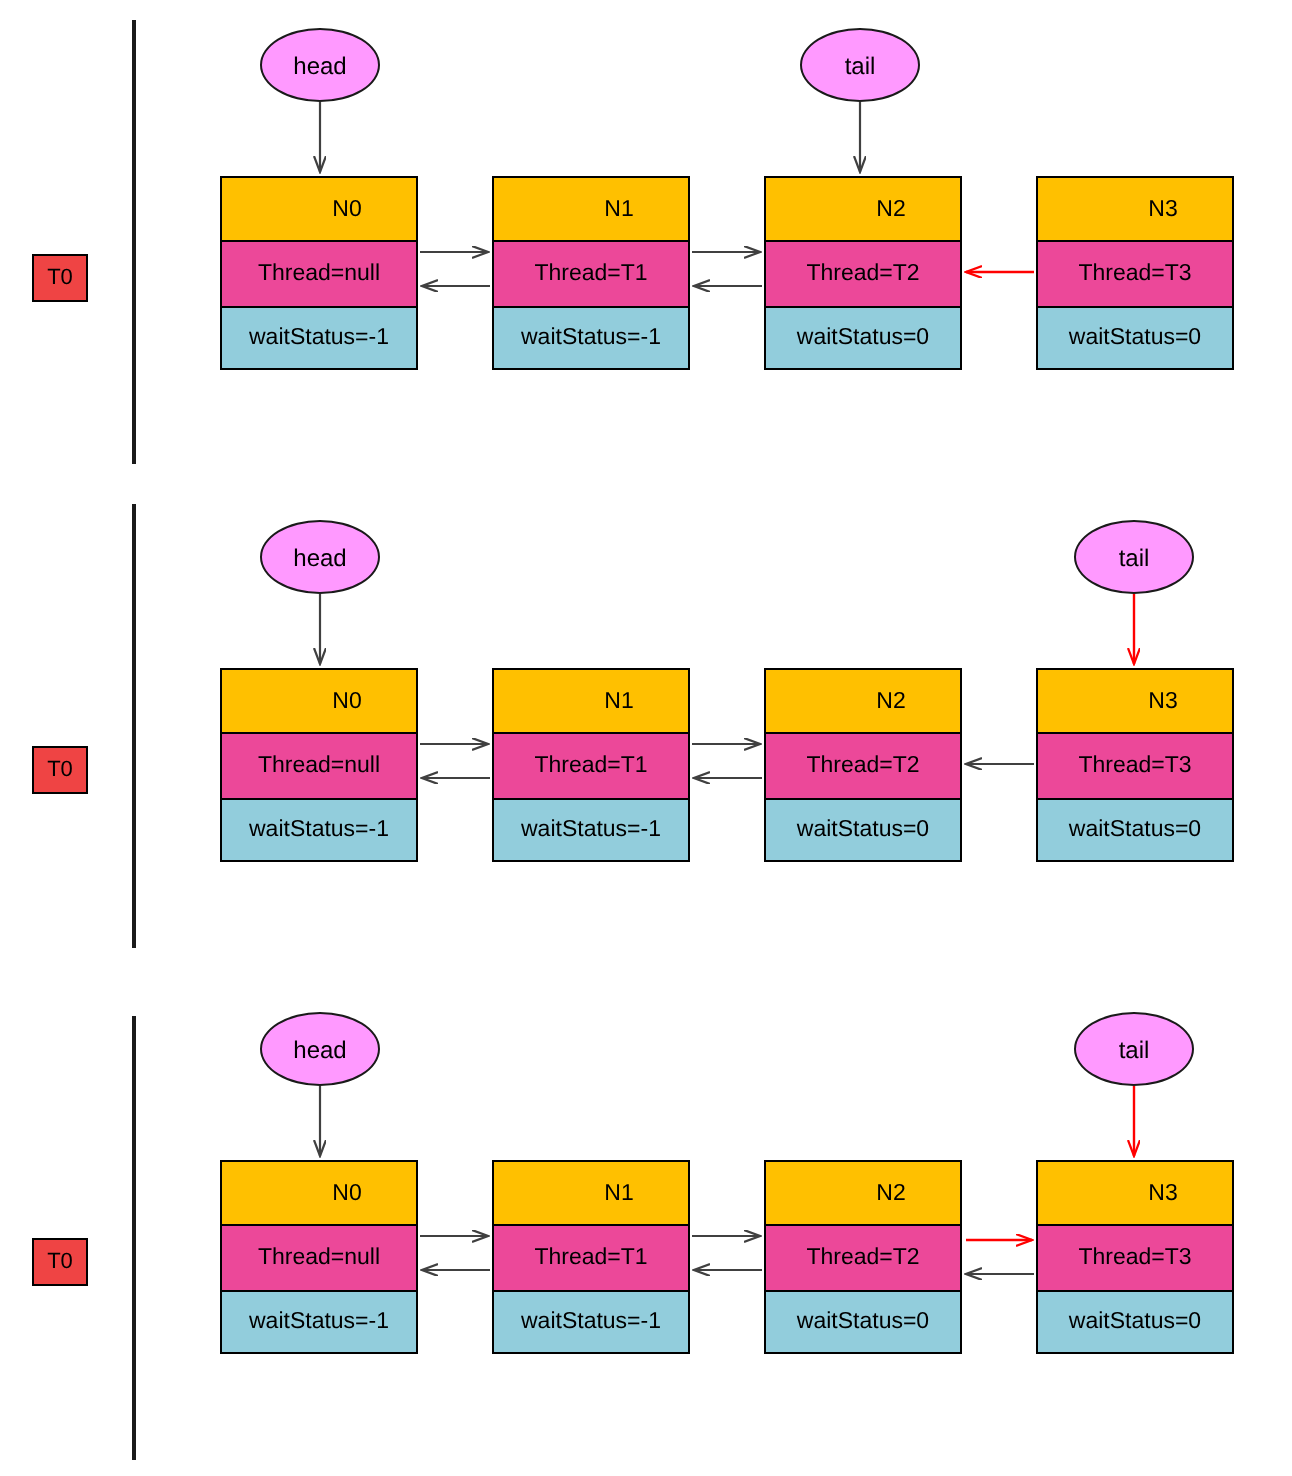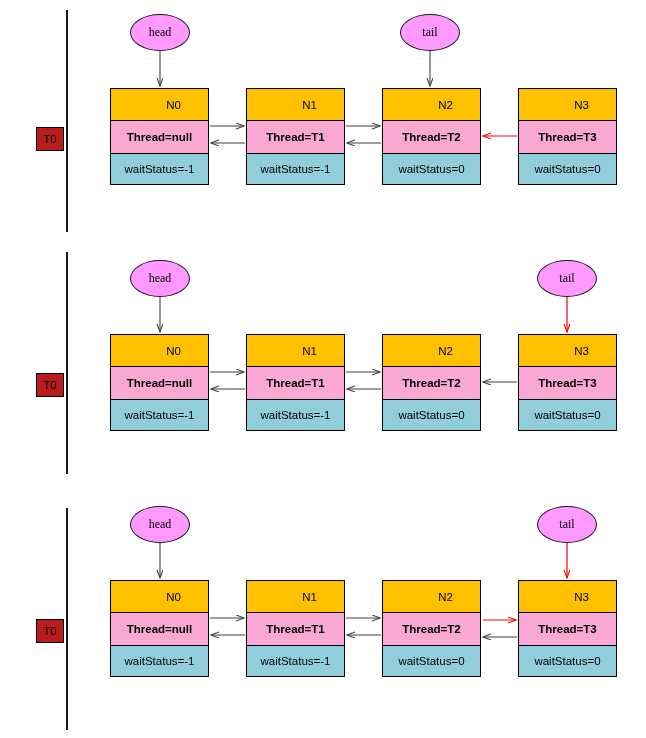--- a/index.html
+++ b/index.html
@@ -32,28 +32,27 @@
     left: 66px;
     width: 2px;
     background: #1a1a1a;
   }
   
   .tlabel {
     position: absolute;
     width: 28px;
     height: 24px;
     border: 1px solid #000000;
-    background: #b91c1c;
+    background: #ef4444;
     font-size: 11px;
     color: #000000;
     display: flex;
     align-items: center;
     justify-content: center;
     box-sizing: border-box;
-    margin-left: 20px;
   }
   
   .node {
     position: absolute;
     width: 99px;
     height: 97px;
     box-sizing: border-box;
   }
   .cell {
     box-sizing: border-box;
@@ -61,38 +60,37 @@
     height: 32.33px;
     display: flex;
     align-items: center;
     justify-content: center;
     font-size: 11.5px;
     color: #000000;
     white-space: nowrap;
     overflow: hidden;
   }
   .cell.name   { background: #ffc000; border-bottom: none; padding-left: 28px; }
-  .cell.thread { background: #f9a8d4; border-bottom: none; font-weight: bold; }
+  .cell.thread { background: #ec4899; border-bottom: none; }
   .cell.status { background: #92cddc; }
 
   
   .ptr {
     position: absolute;
     width: 60px;
     height: 37px;
     border-radius: 50%;
     background: #ff99ff;
     border: 1.4px solid #1a1a1a;
     box-sizing: border-box;
     display: flex;
     align-items: center;
     justify-content: center;
     font-size: 12px;
     color: #000000;
-    font-family: Liberation Serif, serif;
   }
   svg.edges {
     position: absolute;
     left: 0; top: 0;
     width: 646px;
     height: 246px;
     overflow: visible;
   }
 </style>
 </head>

